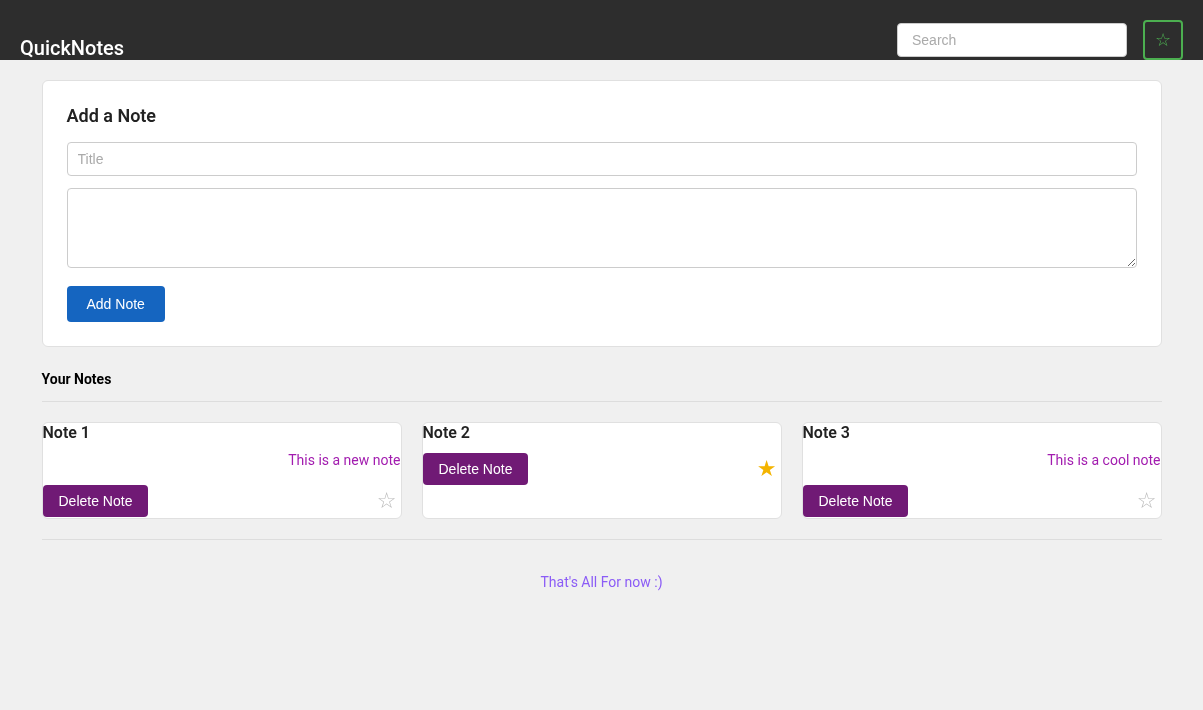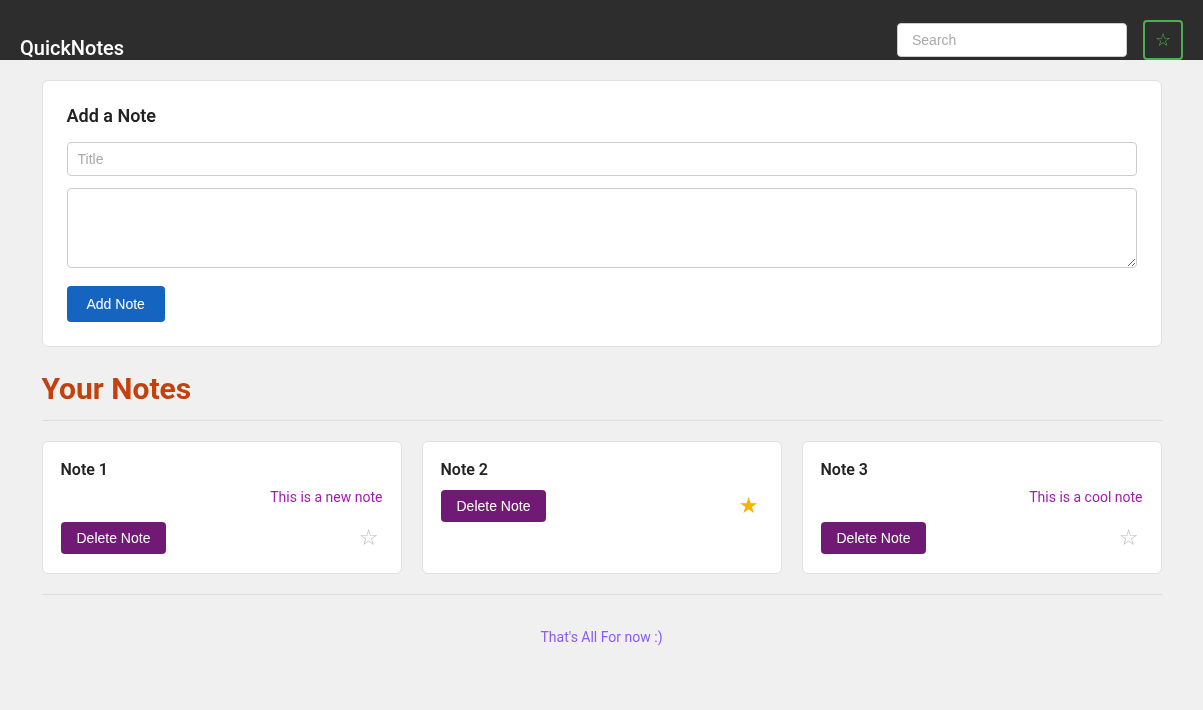--- a/index.html
+++ b/index.html
@@ -123,44 +123,43 @@
       font-size: 14px;
       cursor: pointer;
       font-weight: 500;
     }
 
     .your-notes-section {
       margin-top: 8px;
     }
 
     .your-notes-title {
-      font-size: 30px;
+      font-size: 14px;
       font-weight: 700;
-      color: #c2410c;
+      color: #000000;
       margin-bottom: 14px;
     }
 
     .divider {
       border: none;
       border-top: 1px solid #ddd;
       margin-bottom: 20px;
     }
 
     .notes-grid {
       display: grid;
       grid-template-columns: repeat(3, 1fr);
       gap: 20px;
       margin-bottom: 20px;
     }
 
     .note-card {
       background: #fff;
       border: 1px solid #e0e0e0;
       border-radius: 6px;
-      padding: 18px;
     }
 
     .note-card-title {
       font-size: 16px;
       font-weight: 600;
       color: #222;
       margin-bottom: 10px;
     }
 
     .note-card-content {

